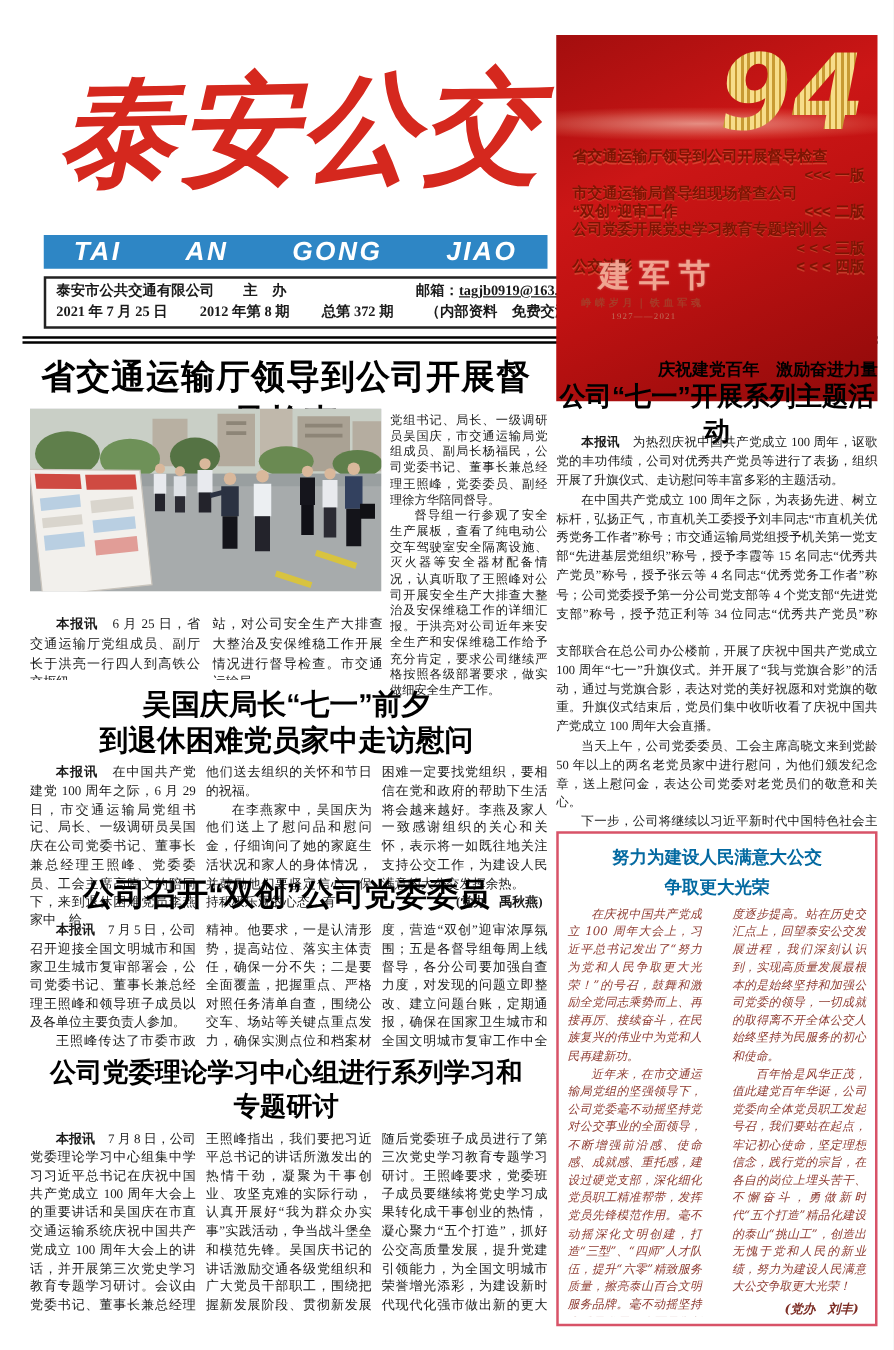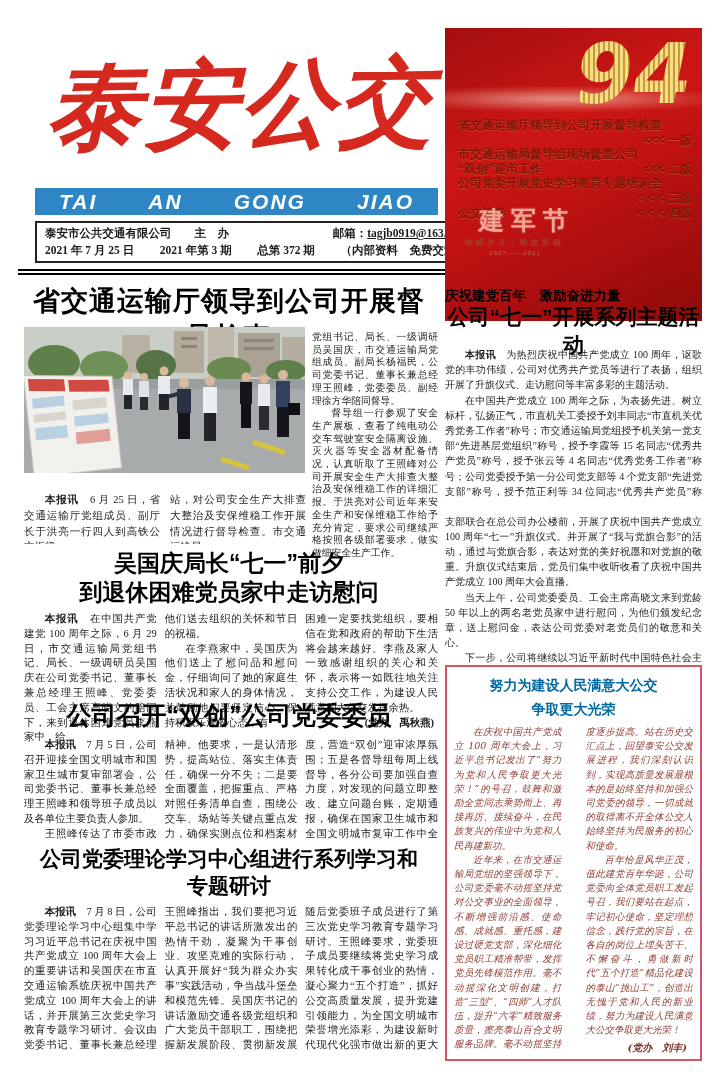--- a/index.html
+++ b/index.html
@@ -54,21 +54,21 @@
   #a2-cols{left:24px;top:612px;width:414px;height:130px;gap:8px;font-size:10.4px;line-height:14.8px;}
   #a3-cols{left:24px;top:738px;width:414px;height:102px;gap:8px;font-size:10.4px;line-height:14.8px;}
   #a4-cols{left:24px;top:905px;width:414px;height:148px;gap:8px;font-size:10.4px;line-height:14.8px;}
   .para{margin:0;text-indent:2em;text-align:justify;}
   .para.noindent{text-indent:0;}
   .lead{font-weight:bold;font-family:"Liberation Sans",sans-serif;}
   .byline{display:block;text-align:right;font-weight:bold;padding-right:4px;}
   
   .photo{position:absolute;left:24px;top:327px;width:281px;height:146px;background:#aeb2b3;}
   
-  #r-kicker{position:absolute;left:445px;top:287px;width:257px;text-align:left;
+  #r-kicker{position:absolute;left:445px;top:287px;width:257px;text-align:right;
             font-family:"Liberation Sans",sans-serif;font-weight:bold;font-size:13.5px;color:#000;}
   #r-title{left:443px;top:303px;width:261px;font-size:21px;}
   #r-cols{left:445px;top:347px;width:257px;height:316px;gap:17px;font-size:10px;line-height:15.2px;flex-direction:column;}
   
   .commentary{position:absolute;left:445px;top:665px;width:257px;height:396px;box-sizing:border-box;
               border:2px solid #d85368;background:#fff;padding:6px 7px;}
   .c-title{font-family:"Liberation Sans",sans-serif;font-weight:bold;font-size:14px;line-height:24px;
            text-align:center;color:#0369a1;}
   .c-cols{display:flex;gap:24px;margin-top:4px;height:328px;overflow:hidden;}
   .c-cols .col{font-family:"DejaVu Serif",serif;font-style:italic;font-size:9.5px;line-height:14.2px;color:#8e3b31;}
@@ -95,21 +95,21 @@
   </div>
   <div class="info-box">
     <div class="info-row">
       <span>泰安市公共交通有限公司　　主　办</span>
       <span>
         <span>邮箱：</span><span class="email-addr">tagjb0919@163.com</span>
       </span>
     </div>
     <div class="info-row">
       <span>2021 年 7 月 25 日</span>
-      <span>2021 年第 3 期</span>
+      <span>2012 年第 8 期</span>
       <span>总第 372 期</span>
       <span>（内部资料　免费交流）</span>
     </div>
   </div>
   <div class="double-rule"></div>
 
   <div class="promo">
     <div class="num94">94</div>
     <div class="idx-list">
         <div class="idx-row">

